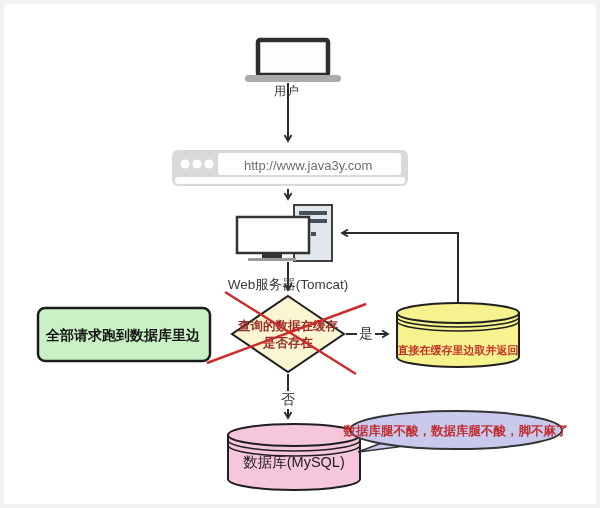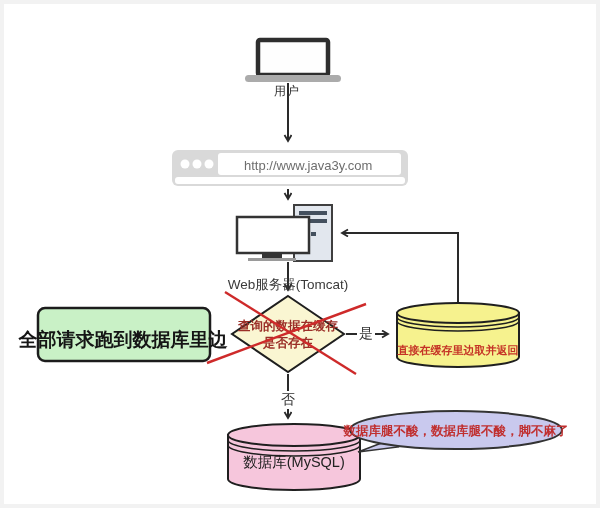--- a/index.html
+++ b/index.html
@@ -12,21 +12,21 @@
   svg.overlay{position:absolute;left:0;top:0;z-index:6;pointer-events:none;}
   .lbl{position:absolute;z-index:4;transform:translateX(-50%);white-space:nowrap;color:#333;}
   .user-label{left:281px;top:83px;font-size:12px;color:#2f2f2f;letter-spacing:1px;margin-left:6px;}
   .url-text{position:absolute;z-index:4;left:228px;top:158px;font-size:13px;color:#6e6e6e;white-space:nowrap;margin-left:16px;}
   .server-label{left:288px;top:276px;font-size:13.5px;color:#3a3a3a;}
   .decision-text{left:288px;top:318px;font-size:12.5px;font-weight:bold;color:#9b2f28;text-align:center;line-height:1.35;}
   .yes-label{left:366px;top:325px;font-size:14px;color:#2f2f2f;background:#ffffff;padding:0 2px;}
   .no-label{left:288px;top:391px;font-size:14px;color:#2f2f2f;background:#ffffff;padding:0 2px;}
   .cache-label{left:458px;top:343px;font-size:11px;font-weight:bold;color:#c53326;}
   .db-label{left:294px;top:453px;font-size:14.5px;color:#222222;text-align:center;}
-  .note-label{left:123px;top:327px;font-size:19px;font-weight:bold;color:#151515;}
+  .note-label{left:123px;top:327px;font-size:14px;font-weight:bold;color:#151515;}
   .bubble-label{left:456px;top:423px;font-size:12.5px;font-weight:bold;color:#c02f2f;}
 </style>
 </head>
 <body>
 
 <div class="canvas">
 
   <svg class="base" width="600" height="508" viewBox="0 0 600 508">
     <defs>
       <marker id="arr" markerWidth="12" markerHeight="12" refX="7" refY="4" orient="auto" markerUnits="userSpaceOnUse">

